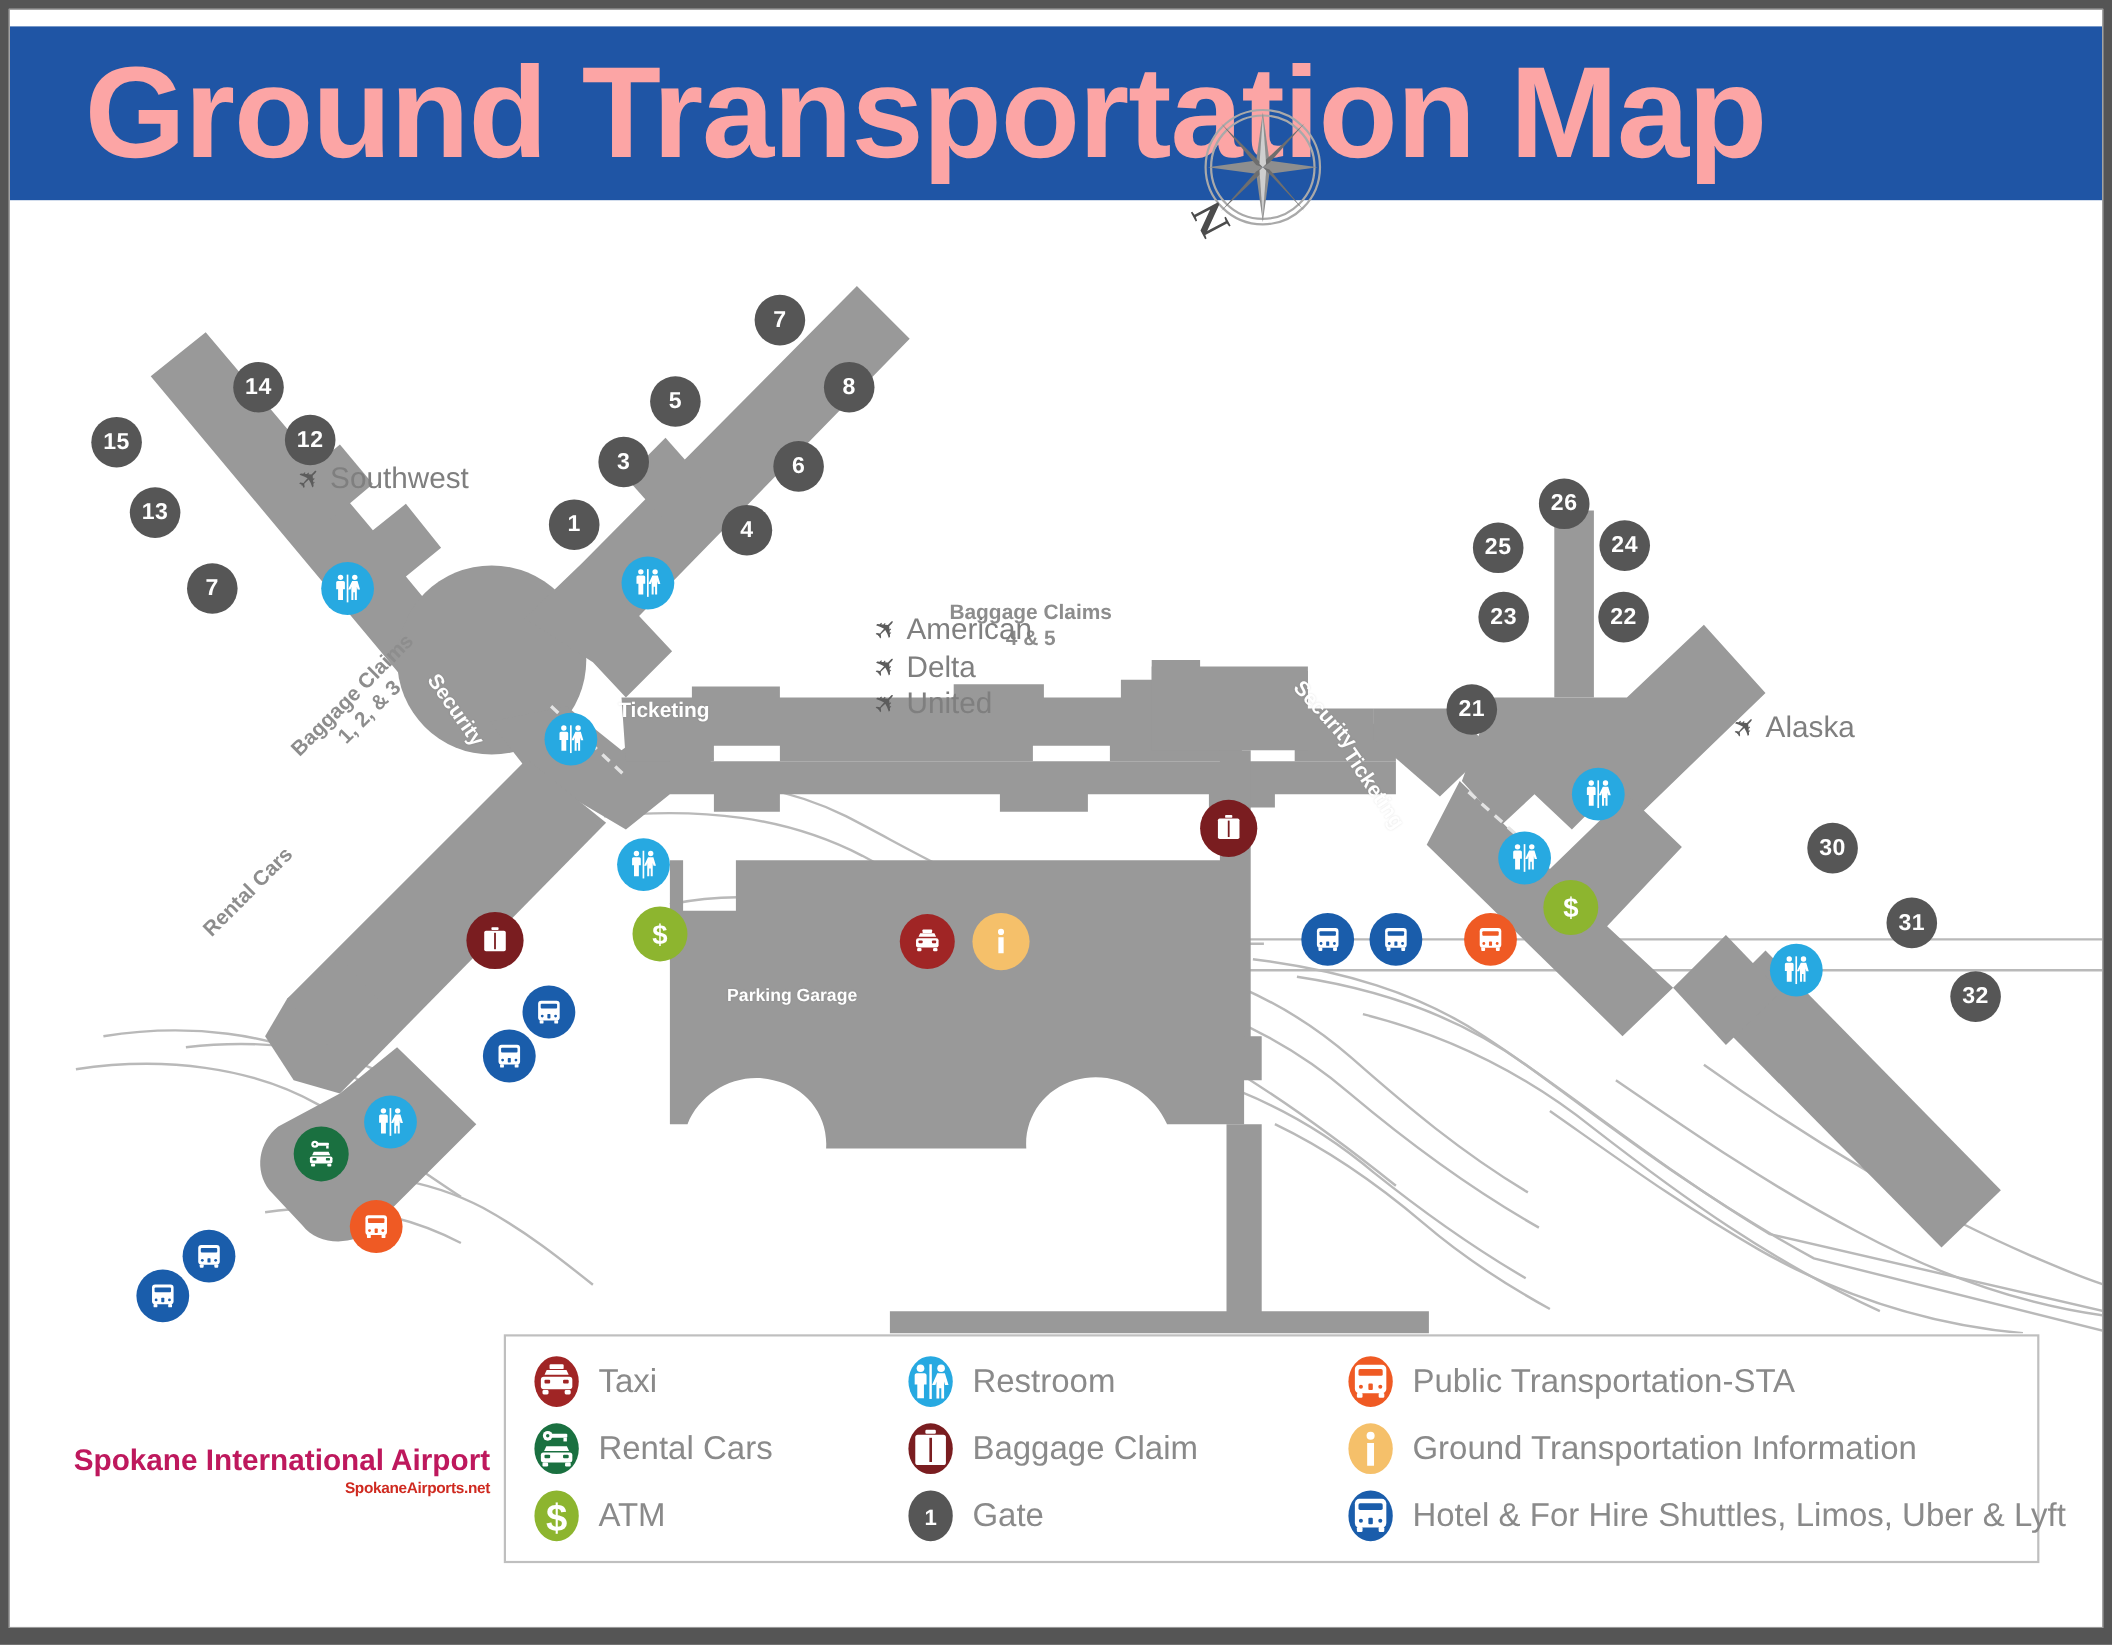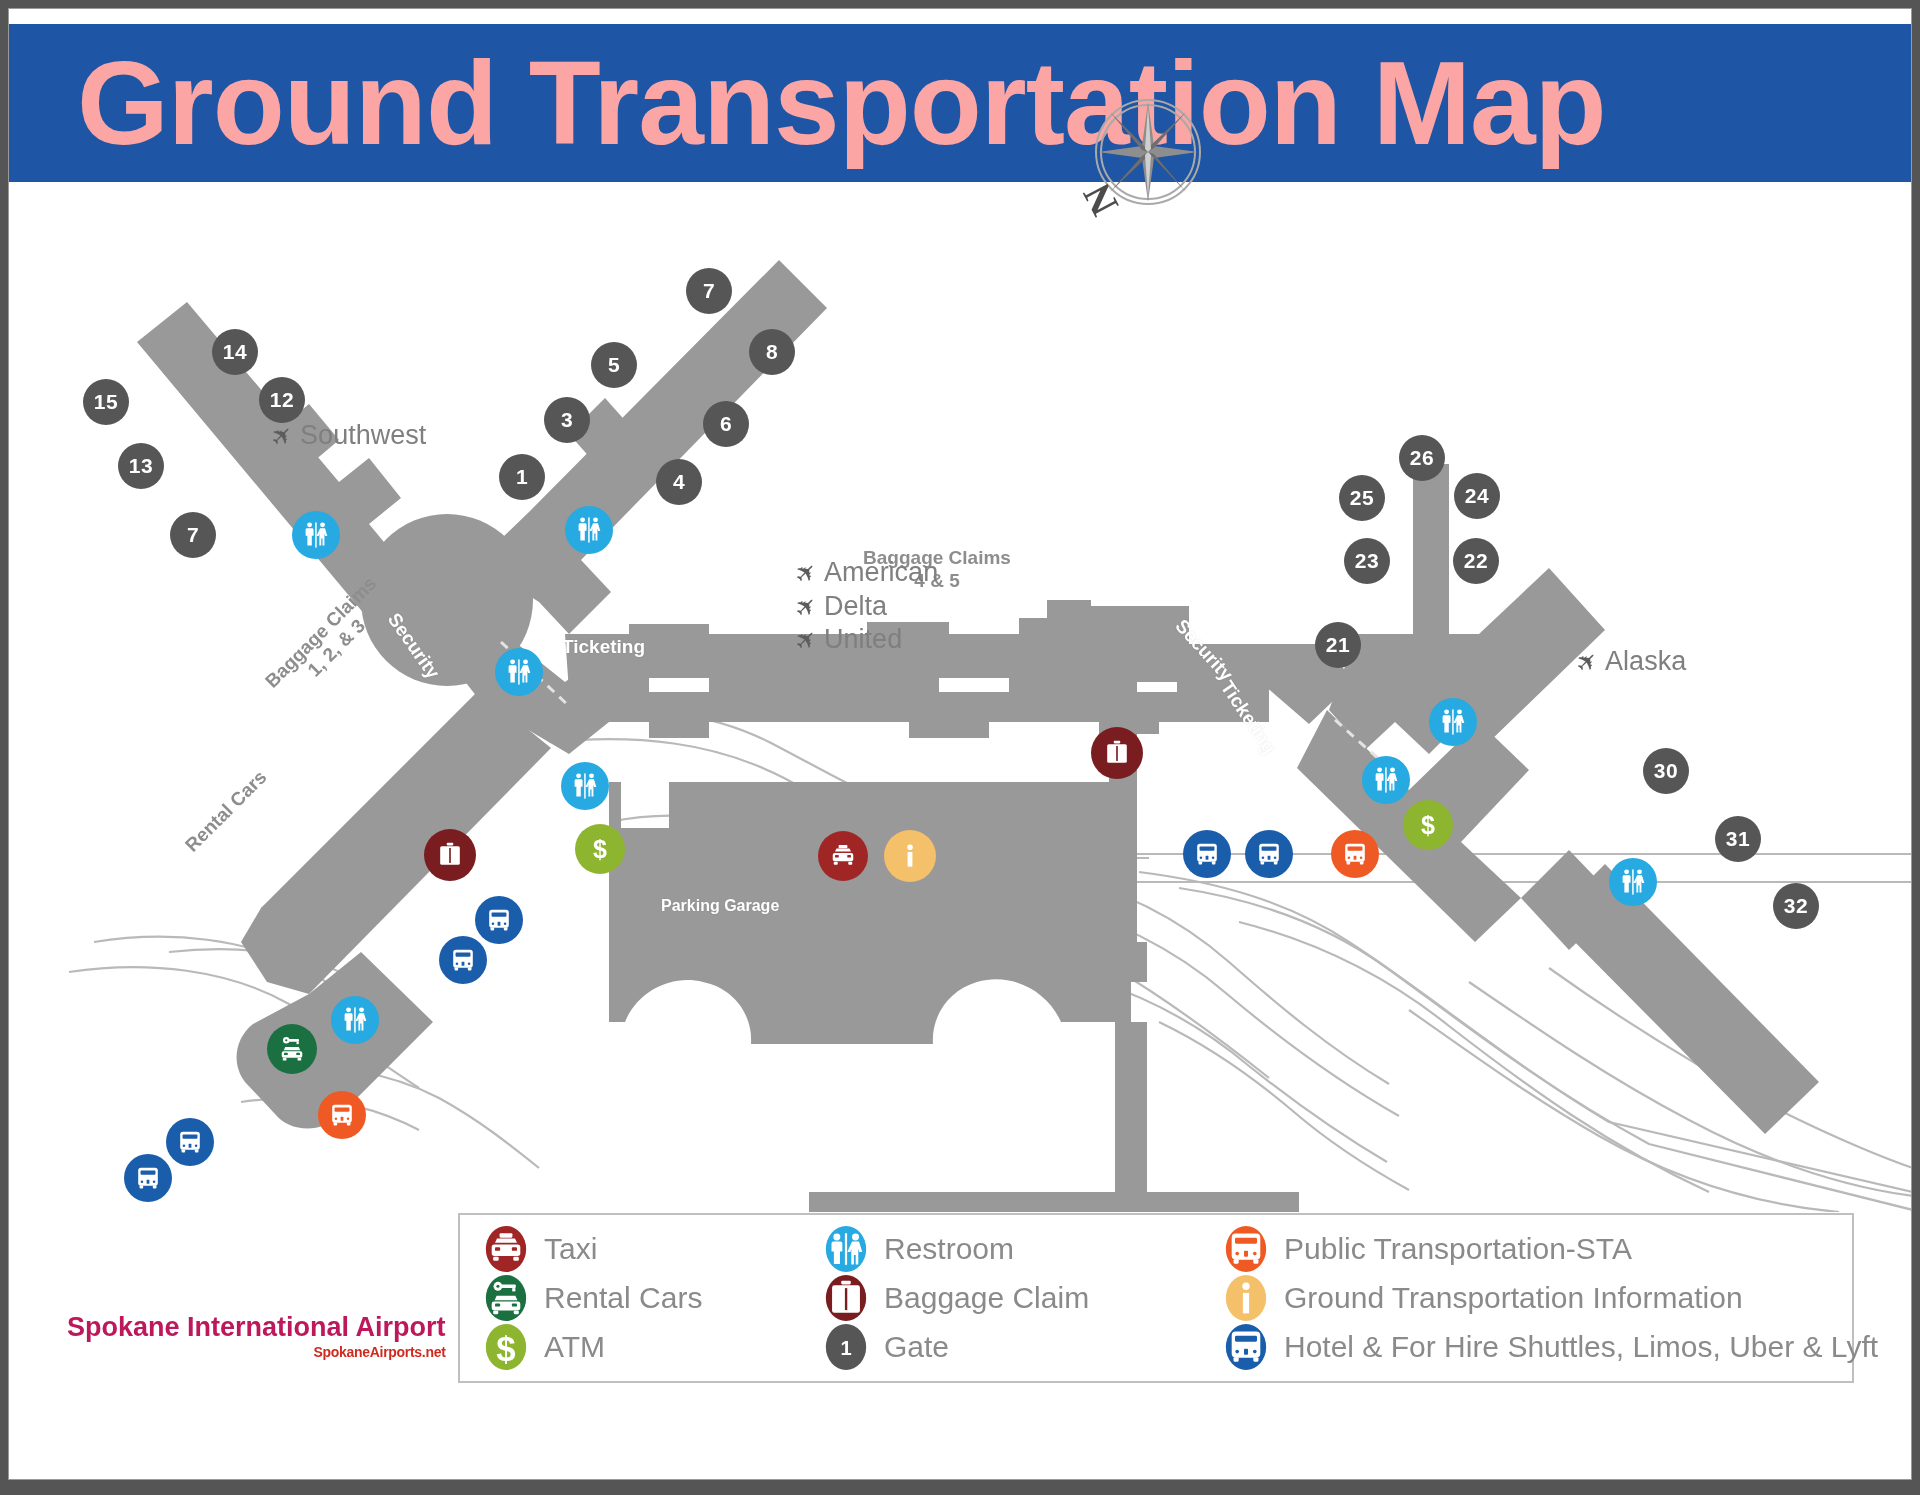--- a/index.html
+++ b/index.html
@@ -102,21 +102,21 @@
   }
   .maplabel.dark { color: #8d8d8d; text-shadow:none; }
   .maplabel.center { text-align:center; }
 
   
   #legend {
     position: absolute;
     left: 449px;
     top: 1204px;
     width: 1396px;
-    height: 170px;
+    height: 208px;
     border: 2px solid #bfbfbf;
     background: #ffffff;
     box-sizing: border-box;
     display: grid;
     grid-template-columns: 340px 400px 1fr;
     grid-template-rows: 1fr 1fr 1fr;
     align-items: center;
     padding: 10px 0 10px 22px;
   }
   .legend-item {

